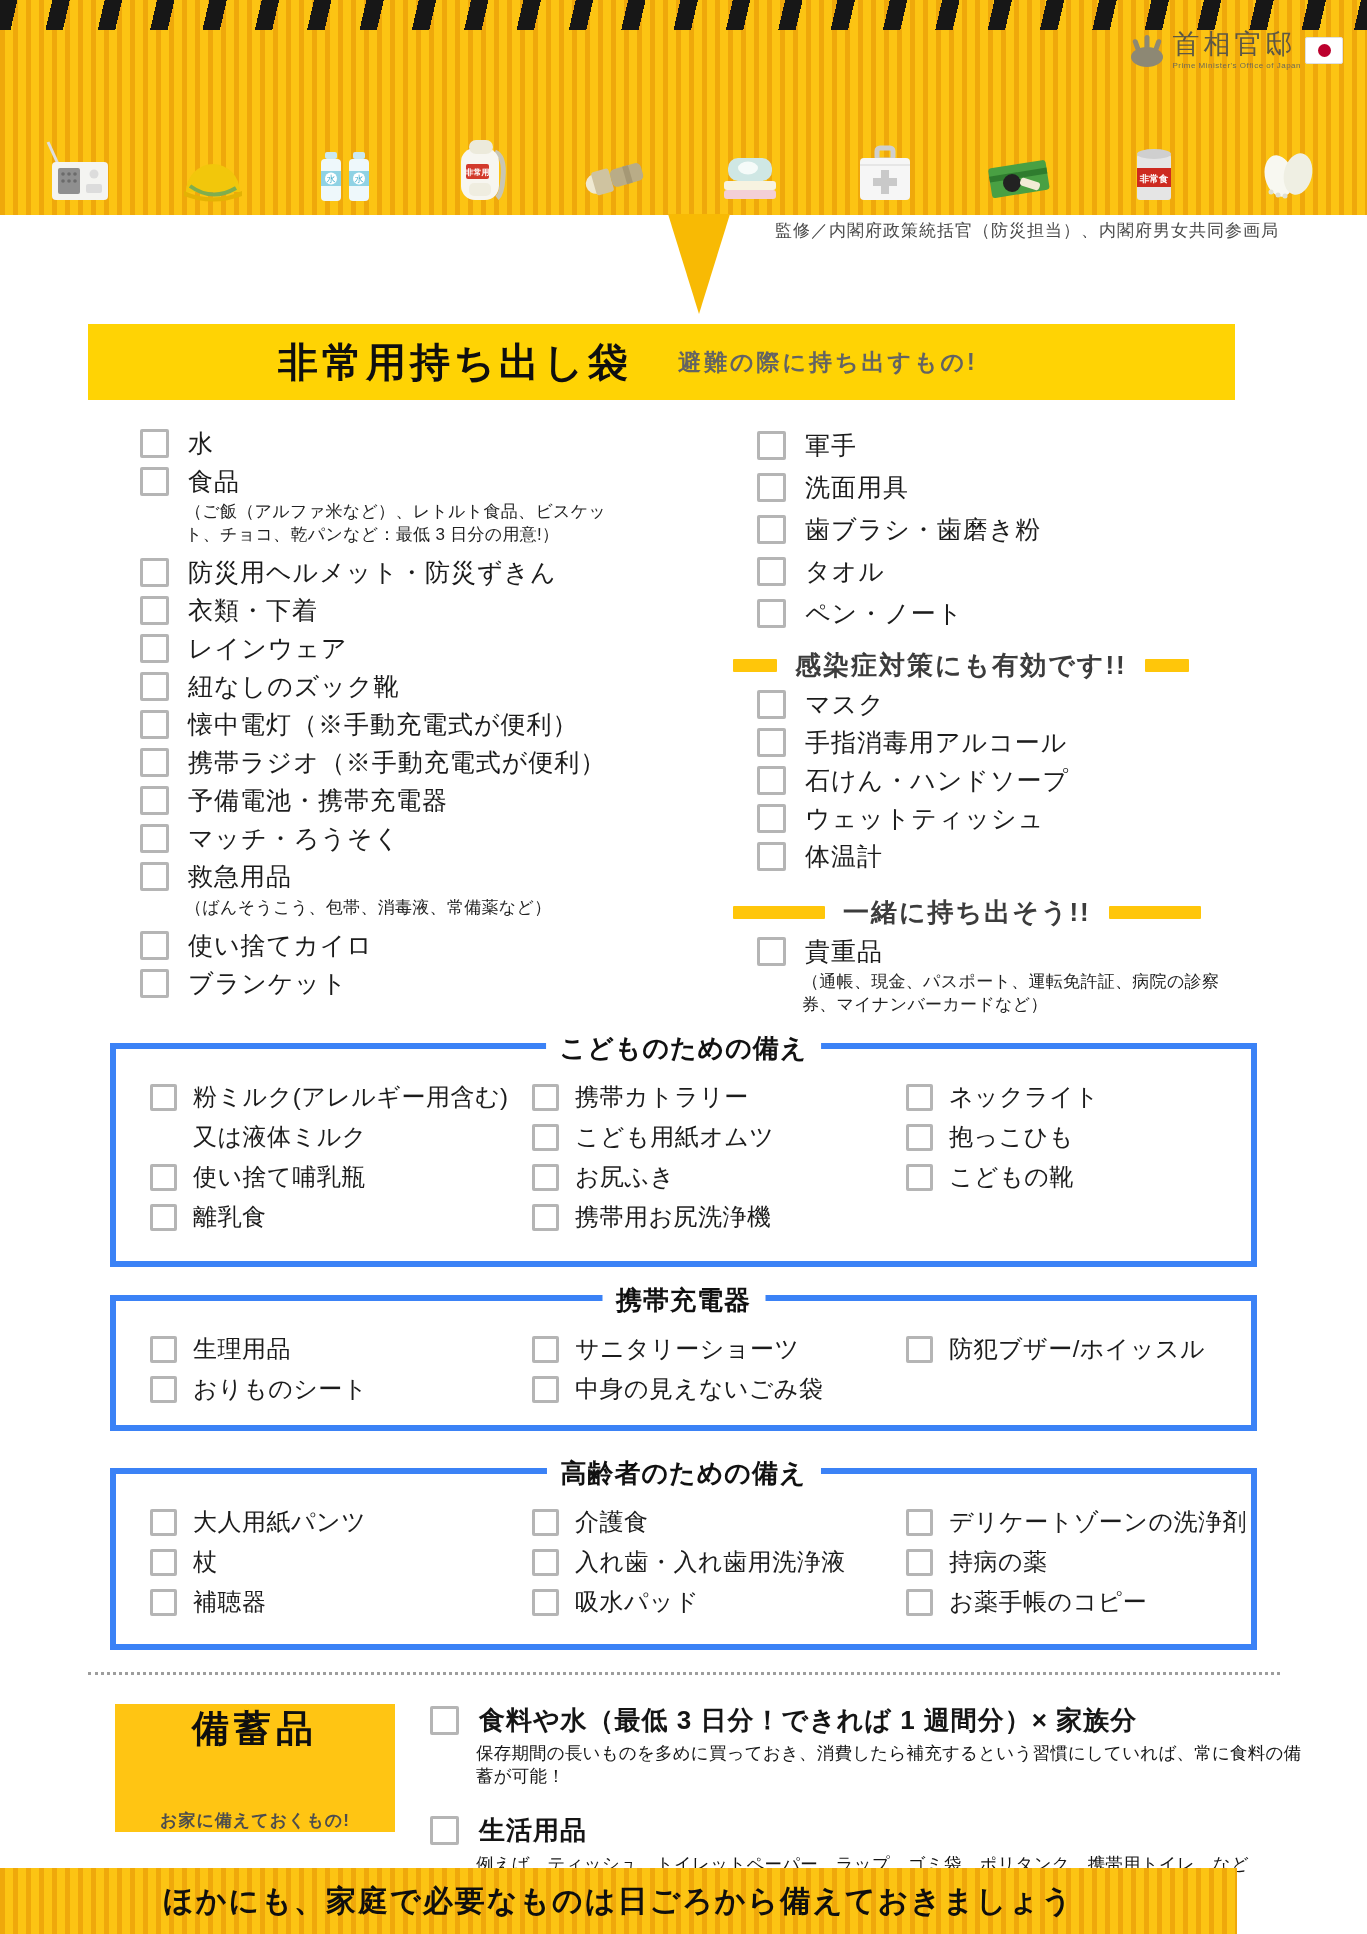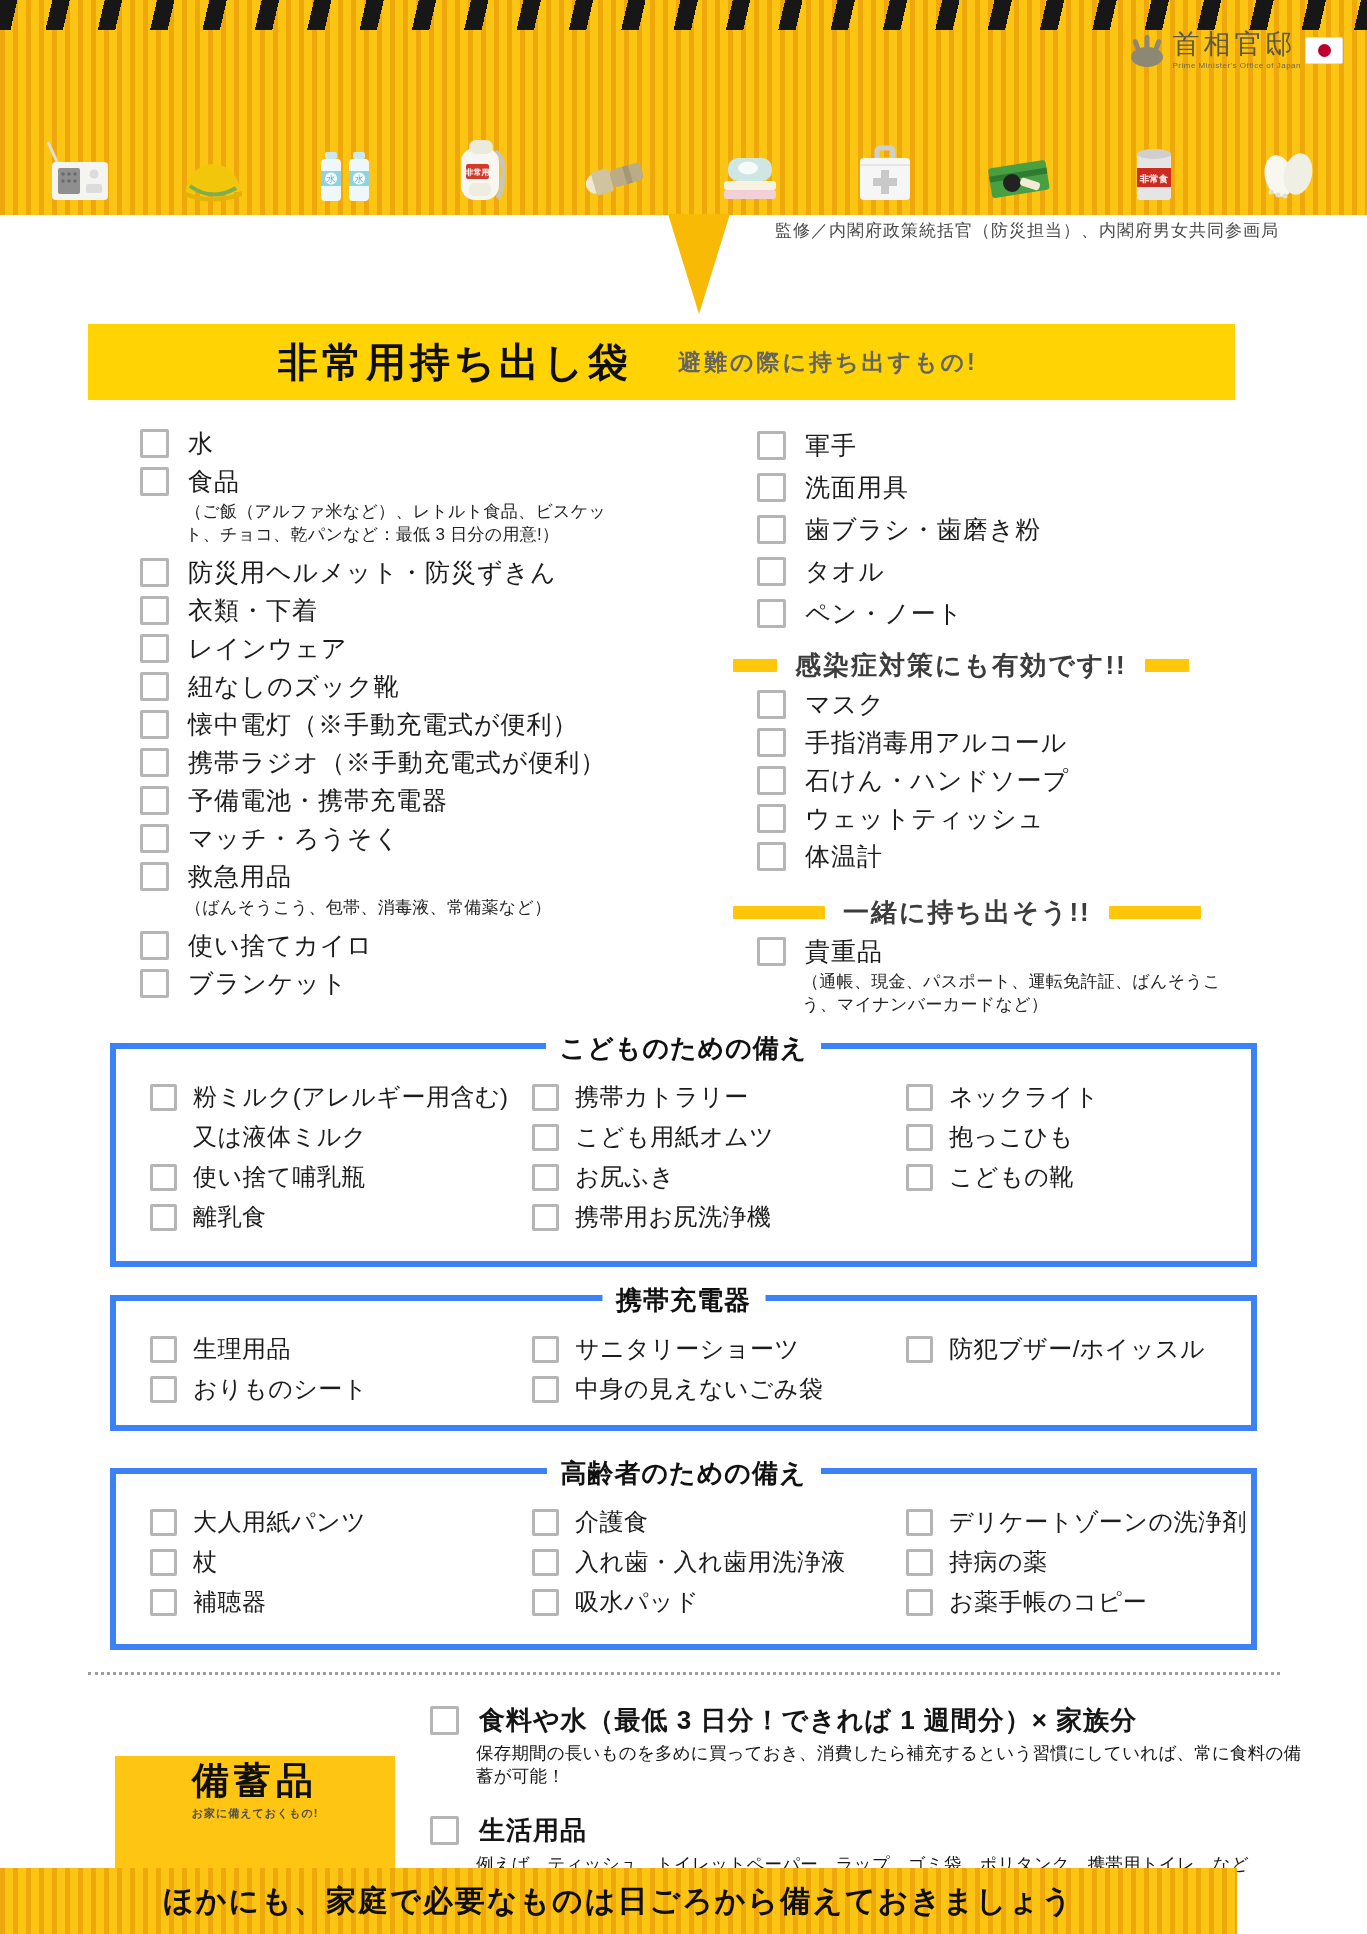--- a/index.html
+++ b/index.html
@@ -55,24 +55,24 @@
         color:#111;white-space:nowrap;}
   .gcols{display:flex;padding:28px 0 0 34px;}
   .gcol1{width:382px;} .gcol2{width:374px;} .gcol3{width:330px;}
   .grow{display:flex;align-items:center;height:40px;}
   .grow .cb{width:21px;height:21px;margin-right:16px;}
   .glbl{font-size:24px;letter-spacing:0.5px;white-space:nowrap;}
   .grow.cont{padding-left:43px;}
 
   
   .dots{position:absolute;left:88px;top:1672px;width:1192px;border-top:3px dotted #9d9d9d;}
-  .stock-box{position:absolute;left:115px;top:1756px;width:280px;height:128px;background:#ffc513;
-        display:flex;flex-direction:column;align-items:center;justify-content:flex-start;}
+  .stock-box{position:absolute;left:115px;top:1704px;width:280px;height:128px;background:#ffc513;
+        display:flex;flex-direction:column;align-items:center;justify-content:space-between;}
   .stock-title{font-size:37px;font-weight:bold;letter-spacing:5px;color:#0f0f0f;}
-  .stock-sub{font-size:11px;font-weight:bold;color:#4d4d4d;letter-spacing:1px;}
+  .stock-sub{font-size:17px;font-weight:bold;color:#4d4d4d;letter-spacing:1px;}
   .stock-items{position:absolute;left:430px;top:1700px;width:880px;}
   .srow{display:flex;align-items:center;height:40px;}
   .srow .cb{width:23px;height:23px;margin-right:20px;}
   .slbl{font-size:26px;font-weight:bold;letter-spacing:1px;color:#151515;white-space:nowrap;}
   .snote{margin:2px 0 13px 46px;font-size:17.5px;color:#161616;letter-spacing:0.2px;line-height:1.3;}
   .stock-items .gap{height:10px;}
 
   
   .footer{position:absolute;left:0;top:1868px;width:1237px;height:66px;
         background:repeating-linear-gradient(90deg,#efa80b 0 5px,#fcc413 5px 13px);
@@ -311,21 +311,21 @@
 
     <div class="sub-head" style="margin-top:22px;">
       <span class="bar bar-lg"></span>
       <span class="txt">一緒に持ち出そう!!</span>
       <span class="bar bar-lg"></span>
     </div>
     <div class="row">
         <span class="cb"></span>
         <span class="lbl">貴重品</span>
       </div>
-    <div class="note">（通帳、現金、パスポート、運転免許証、ばんそうこう、マイナンバーカードなど）</div>
+    <div class="note">（通帳、現金、パスポート、運転免許証、病院の診察券、マイナンバーカードなど）</div>
   </div>
 
   <div class="gbox" style="top:1043px;height:212px;">
     <div class="gbox-title">こどものための備え</div>
     <div class="gcols">
       <div class="gcol1">
         <div class="grow">
             <span class="cb"></span>
             <span class="glbl">粉ミルク(アレルギー用含む)</span>
           </div>

